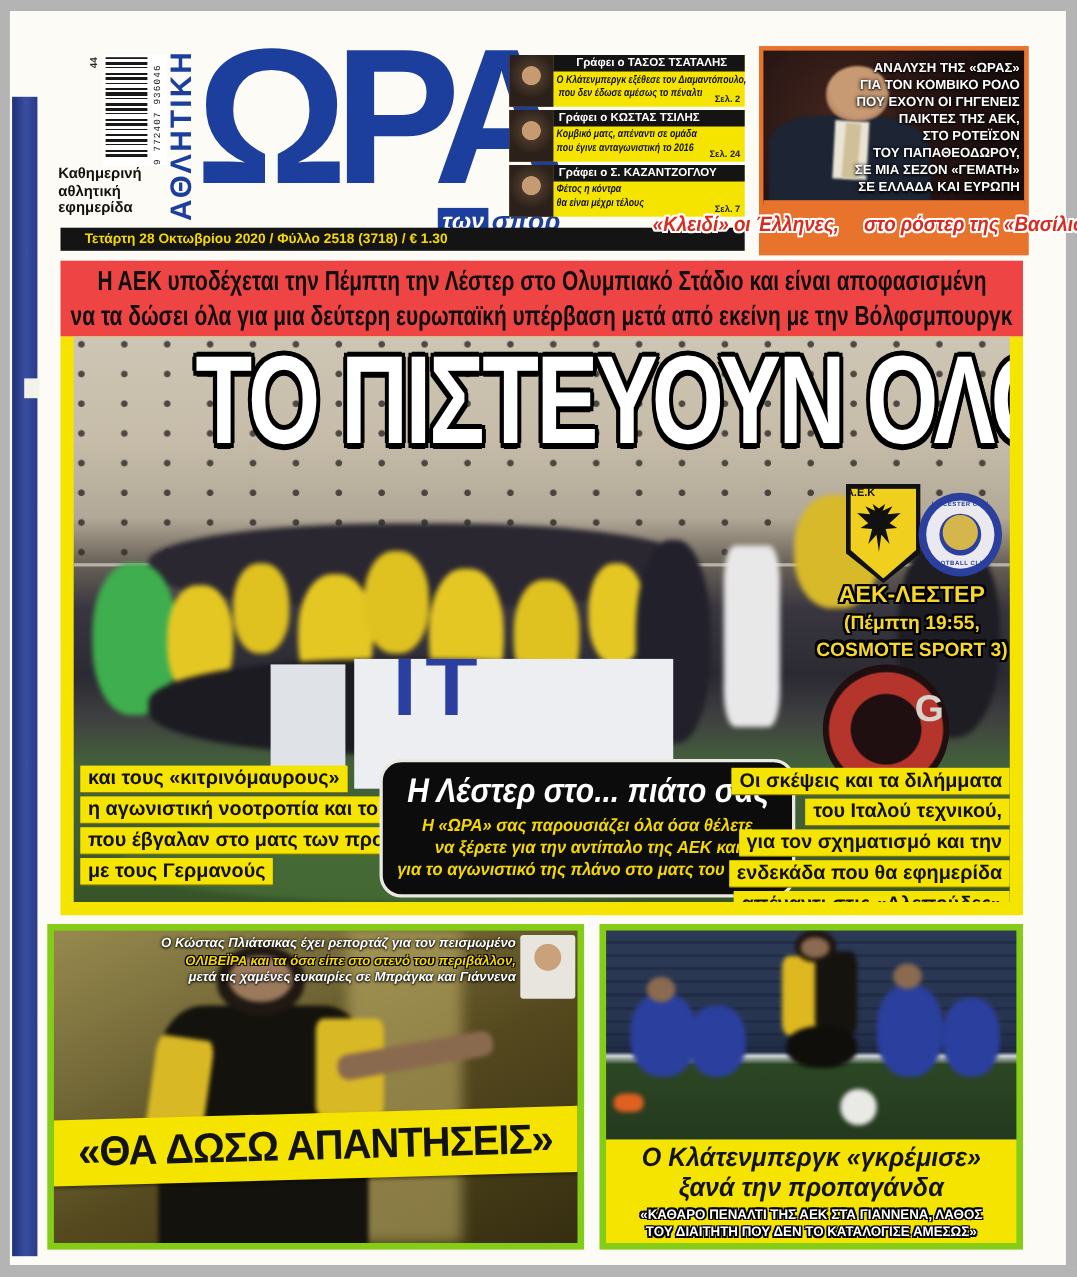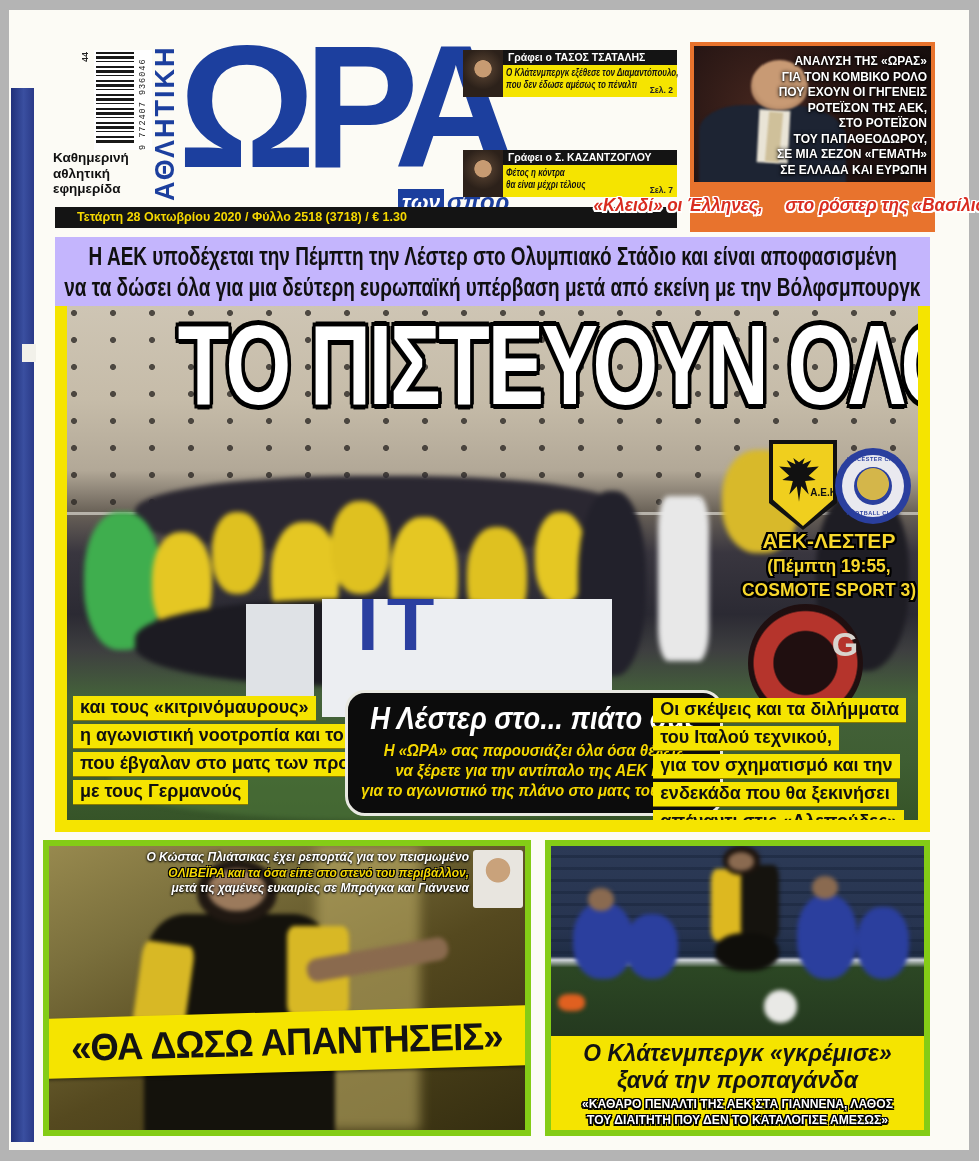--- a/index.html
+++ b/index.html
@@ -55,21 +55,21 @@
   .promo .tie{position:absolute;left:31%;top:47%;width:6%;height:36%;background:#cfc09a;
       transform:rotate(5deg);filter:blur(1px);}
   .promo .analysis{position:absolute;right:4px;top:8px;width:150px;text-align:right;color:#fff;
       font-size:12px;line-height:15.5px;font-weight:bold;text-shadow:0 1px 2px #000,0 0 4px #000;}
   .promo .phead{position:absolute;left:0;right:0;bottom:0;height:46px;background:#e8732d;
       display:flex;flex-direction:row;align-items:center;justify-content:center;}
   .promo .phead div{white-space:nowrap;font-weight:900;font-style:italic;color:#d92c20;font-size:19px;line-height:22px;
       transform:scaleX(.9);
       text-shadow:-1.5px -1.5px 0 #fff,1.5px -1.5px 0 #fff,-1.5px 1.5px 0 #fff,1.5px 1.5px 0 #fff,0 -1.5px 0 #fff,0 1.5px 0 #fff,-1.5px 0 0 #fff,1.5px 0 0 #fff;}
   
-  .kicker{position:absolute;left:55px;top:237px;width:875px;height:69px;background:#c4b5fd;
+  .kicker{position:absolute;left:55px;top:237px;width:875px;height:69px;background:#ef4444;
       display:flex;flex-direction:column;align-items:center;justify-content:center;}
   .kicker div{white-space:nowrap;font-weight:bold;color:#101010;font-size:25px;line-height:31px;
       transform:scaleX(.76);}
   
   .lead{position:absolute;left:55px;top:306px;width:875px;height:526px;background:#f5e400;}
   .lead .photo{position:absolute;left:12px;top:0;width:851px;height:514px;overflow:hidden;
       background:linear-gradient(180deg,#cec5b4 0%,#c6bca9 18%,#b2a897 32%,#6a6258 40%,#39363f 48%,#2b2a33 60%,#3e3f40 67%,#44623a 76%,#3f5e33 88%,#365428 100%);}
   .seats{position:absolute;left:0;top:0;right:0;height:40%;opacity:.8;
       background-image:radial-gradient(circle at 7px 7px,#2e2a26 2.6px,transparent 3.4px);
       background-size:39px 27px;}
@@ -85,22 +85,22 @@
   .lead-headline{position:absolute;left:0;top:0;width:851px;text-align:center;
       font-size:114px;line-height:118px;font-weight:900;color:#fff;letter-spacing:-3px;white-space:nowrap;
       transform:scaleX(.74);transform-origin:50% 0;
       -webkit-text-stroke:5px #000;paint-order:stroke fill;
       text-shadow:-4px -4px 0 #000,4px -4px 0 #000,-4px 4px 0 #000,4px 4px 0 #000,0 -5px 0 #000,0 5px 0 #000,-5px 0 0 #000,5px 0 0 #000;}
   
   .aek-badge{position:absolute;left:702px;top:134px;width:68px;height:90px;
       background:#111;clip-path:polygon(0 0,100% 0,100% 70%,50% 100%,0 70%);}
   .aek-badge .inner{position:absolute;left:4px;top:4px;right:4px;bottom:4px;background:#f0cf1e;
       clip-path:polygon(0 0,100% 0,100% 68%,50% 100%,0 68%);}
-  .aek-badge .txt{position:absolute;left:0;top:3px;width:100%;text-align:right;
-      font-size:10px;font-weight:900;color:#111;margin-top:44px;}
+  .aek-badge .txt{position:absolute;left:0;top:3px;width:100%;text-align:left;
+      font-size:10px;font-weight:900;color:#111;}
   .aek-badge .eagle{position:absolute;left:8px;top:16px;width:44px;height:52px;background:#111;
       clip-path:polygon(50% 12%,63% 4%,58% 16%,78% 8%,68% 22%,95% 20%,72% 38%,88% 46%,64% 48%,72% 74%,55% 58%,50% 88%,45% 58%,28% 74%,36% 48%,12% 46%,28% 38%,5% 20%,32% 22%,22% 8%,42% 16%,37% 4%);}
   .lcfc-badge{position:absolute;left:768px;top:142px;width:76px;height:76px;border-radius:50%;
       background:#2a3f9e;}
   .lcfc-badge .ring{position:absolute;left:7px;top:7px;right:7px;bottom:7px;border-radius:50%;background:#e9e9ef;}
   .lcfc-badge .core{position:absolute;left:19px;top:19px;right:19px;bottom:19px;border-radius:50%;
       background:radial-gradient(circle at 50% 45%,#d4b64a 55%,#2a3f9e 58%);}
   .lcfc-badge .t1,.lcfc-badge .t2{position:absolute;left:0;width:100%;text-align:center;
       font-size:5.5px;font-weight:bold;color:#2a3f9e;letter-spacing:.5px;}
   .lcfc-badge .t1{top:8px;} .lcfc-badge .t2{bottom:8px;}
@@ -108,21 +108,21 @@
   .fixture div{font-weight:900;color:#f7d72c;white-space:nowrap;
       text-shadow:-2px -2px 0 #000,2px -2px 0 #000,-2px 2px 0 #000,2px 2px 0 #000,0 -2px 0 #000,0 2px 0 #000,-2px 0 0 #000,2px 0 0 #000;}
   .fixture .f1{font-size:21px;line-height:26px;}
   .fixture .f2,.fixture .f3{font-size:17.5px;line-height:24px;}
   
   .notes{position:absolute;}
   .notes div{margin-bottom:4px;}
   .notes span{display:inline-block;background:#f5e400;color:#101010;font-weight:bold;font-size:18px;
       line-height:21px;padding:1px 7px 2px;white-space:nowrap;box-shadow:0 1px 0 #8a7a00;}
   .notes.left{left:6px;top:390px;text-align:left;}
-  .notes.right{right:12px;top:392px;text-align:left;}
+  .notes.right{right:0;top:392px;text-align:right;}
   .cbox{position:absolute;left:278px;top:384px;width:378px;height:126px;background:#0c0c0c;
       border:3px solid #e9e9e2;border-radius:20px;box-sizing:border-box;text-align:center;}
   .cbox .t{margin-top:8px;font-size:31px;font-weight:900;font-style:italic;color:#fff;white-space:nowrap;
       transform:scaleX(.88);}
   .cbox .s{margin-top:4px;font-size:16px;line-height:20px;font-weight:bold;font-style:italic;color:#f5d800;}
   .cbox .s div{white-space:nowrap;transform:scaleX(.94);}
   
   .feat{position:absolute;top:840px;background:#84cc16;box-sizing:border-box;text-decoration:underline;}
   .featL{left:43px;width:488px;height:296px;padding:6px;}
   .featR{left:545px;width:385px;height:296px;padding:6px;}
@@ -169,28 +169,37 @@
     <div class="corner44">44</div>
     <div class="descriptor">Καθημερινή αθλητική εφημερίδα</div>
     <div class="vtitle">ΑΘΛΗΤΙΚΗ</div>
     <div class="logo">ΩΡΑ</div>
     <div class="tagline">
       <span class="ton">των</span>
       <span class="spor">σπορ</span>
     </div>
     <div class="datebar">Τετάρτη 28 Οκτωβρίου 2020 / Φύλλο 2518 (3718) / € 1.30</div>
 
-    <div class="colbox" style="top:50px;">
+    <div class="colbox" style="top:50px;text-align:center;">
       <div class="mug"></div>
       <div class="byline">Γράφει ο ΤΑΣΟΣ ΤΣΑΤΑΛΗΣ</div>
       <div class="blurb">
         <div>Ο Κλάτενμπεργκ εξέθεσε τον Διαμαντόπουλο,</div>
         <div>που δεν έδωσε αμέσως το πέναλτι</div>
       </div>
       <div class="pref">Σελ. 2</div>
+    </div>
+    <div class="colbox" style="top:100px;">
+      <div class="mug"></div>
+      <div class="byline">Γράφει ο ΚΩΣΤΑΣ ΤΣΙΛΗΣ</div>
+      <div class="blurb">
+        <div>Κομβικό ματς, απέναντι σε ομάδα</div>
+        <div>που έγινε ανταγωνιστική το 2016</div>
+      </div>
+      <div class="pref">Σελ. 24</div>
     </div>
     <div class="colbox" style="top:150px;">
       <div class="mug"></div>
       <div class="byline">Γράφει ο Σ. ΚΑΖΑΝΤΖΟΓΛΟΥ</div>
       <div class="blurb">
         <div>Φέτος η κόντρα</div>
         <div>θα είναι μέχρι τέλους</div>
       </div>
       <div class="pref">Σελ. 7</div>
     </div>
@@ -198,21 +207,21 @@
     <div class="promo">
       <div class="photo">
         <div class="suit"></div>
         <div class="shirt"></div>
         <div class="tie"></div>
         <div class="head"></div>
         <div class="analysis">
           <div>ΑΝΑΛΥΣΗ ΤΗΣ «ΩΡΑΣ»</div>
           <div>ΓΙΑ ΤΟΝ ΚΟΜΒΙΚΟ ΡΟΛΟ</div>
           <div>ΠΟΥ ΕΧΟΥΝ ΟΙ ΓΗΓΕΝΕΙΣ</div>
-          <div>ΡΟΤΕΪΣΟΝ ΤΗΣ ΑΕΚ,</div>
+          <div>ΠΑΙΚΤΕΣ ΤΗΣ ΑΕΚ,</div>
           <div>ΣΤΟ ΡΟΤΕΪΣΟΝ</div>
           <div>ΤΟΥ ΠΑΠΑΘΕΟΔΩΡΟΥ,</div>
           <div>ΣΕ ΜΙΑ ΣΕΖΟΝ «ΓΕΜΑΤΗ»</div>
           <div>ΣΕ ΕΛΛΑΔΑ ΚΑΙ ΕΥΡΩΠΗ</div>
         </div>
       </div>
       <div class="phead">
         <div>«Κλειδί» οι Έλληνες,</div>
         <div>στο ρόστερ της «Βασίλισσας»</div>
       </div>
@@ -284,21 +293,21 @@
             <div>Η «ΩΡΑ» σας παρουσιάζει όλα όσα θέλετε</div>
             <div>να ξέρετε για την αντίπαλο της ΑΕΚ και</div>
             <div>για το αγωνιστικό της πλάνο στο ματς του ΟΑΚΑ</div>
           </div>
         </div>
 
         <div class="notes right">
           <div><span>Οι σκέψεις και τα διλήμματα</span></div>
           <div><span>του Ιταλού τεχνικού,</span></div>
           <div><span>για τον σχηματισμό και την</span></div>
-          <div><span>ενδεκάδα που θα ξεκινήσει</span></div>
+          <div><span>ενδεκάδα που θα εφημερίδα</span></div>
           <div><span>απέναντι στις «Αλεπούδες»</span></div>
         </div>
       </div>
     </div>
 
     <div class="feat featL">
       <div class="photo">
         <div class="streak"></div>
         <div class="art2">
           <div class="fig" style="left:20%;top:24%;width:40%;height:80%;background:#14120c;border-radius:22% 22% 0 0;"></div>

